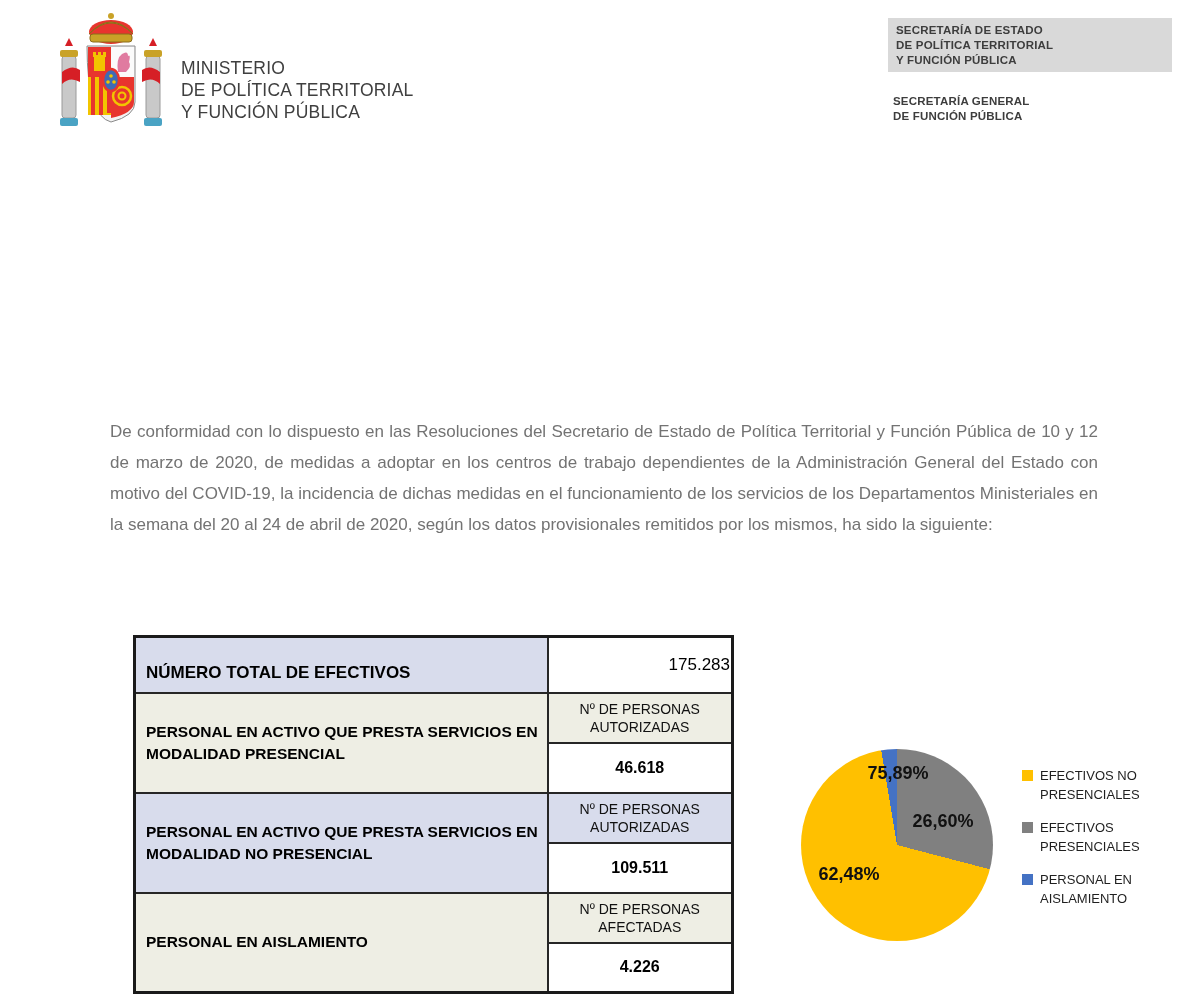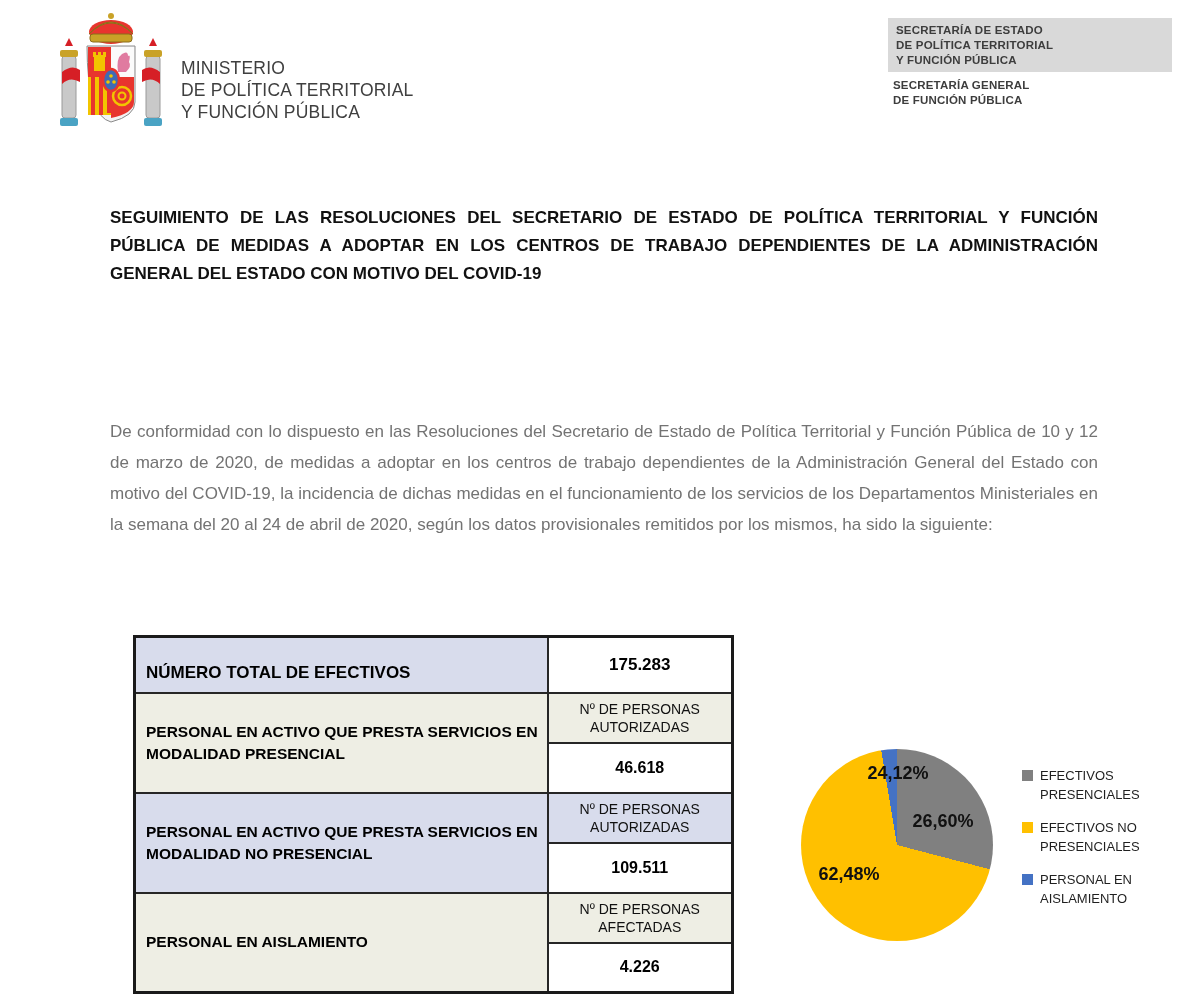--- a/index.html
+++ b/index.html
@@ -7,41 +7,41 @@
     position:relative;width:1200px;height:1007px;background:#ffffff;
     font-family:"Liberation Sans",sans-serif;color:#1a1a1a;overflow:hidden;
   }
   
   .coat{position:absolute;left:60px;top:10px;width:102px;height:124px;}
   .ministry{position:absolute;left:181px;top:57px;font-size:17.5px;line-height:22px;
             color:#3f3f3f;letter-spacing:.2px;}
   .sec-box{position:absolute;left:888px;top:18px;width:284px;height:54px;
            background:#d9d9d9;box-sizing:border-box;padding:5px 8px;
            font-size:11.5px;font-weight:700;line-height:14.8px;color:#3d3d3d;letter-spacing:.2px;}
-  .sec-sub{position:absolute;left:893px;top:78px;font-size:11.5px;font-weight:700;
+  .sec-sub{position:absolute;left:893px;top:94px;font-size:11.5px;font-weight:700;
            line-height:14.8px;color:#3d3d3d;letter-spacing:.2px;}
   
   .doc-title{position:absolute;left:110px;top:204px;width:988px;
              font-size:17px;font-weight:700;line-height:28px;text-align:justify;color:#111;}
   .date-box{position:absolute;left:93px;top:316px;width:1015px;height:36px;
             border:2px solid #000;box-sizing:border-box;
             display:flex;align-items:center;justify-content:center;
             font-size:15.5px;font-weight:700;color:#111;}
   .body-par{position:absolute;left:110px;top:416px;width:988px;
             font-size:17px;line-height:31px;text-align:justify;color:#737373;}
   
   .data-table{position:absolute;left:133px;top:635px;border-collapse:collapse;
               border:3px solid #1a1a1a;table-layout:fixed;}
   .data-table td{border:2px solid #262626;box-sizing:border-box;}
   .col-label{width:413px;}
   .col-value{width:185px;}
   .tint-lav{background:#d8dcec;}
   .tint-beige{background:#eeeee4;}
   .cell-total-label{height:56px;font-size:17px;font-weight:700;padding:16px 6px 0 10px;color:#000;}
-  .cell-total-value{text-align:center;font-size:17px;font-weight:700;background:#fff;color:#000;}
+  .cell-total-value{text-align:right;font-size:17px;font-weight:400;background:#fff;color:#000;}
   .cell-label{font-size:15.5px;font-weight:700;line-height:22px;padding:0 0 0 10px;color:#000;}
   .cell-sub{height:50px;text-align:center;vertical-align:middle;font-size:14px;
             line-height:18px;padding:2px 14px;color:#111;}
   .cell-value{height:50px;text-align:center;vertical-align:middle;font-size:16px;
               font-weight:700;background:#fff;color:#000;}
   
   .pie{position:absolute;left:801px;top:749px;width:192px;height:192px;border-radius:50%;}
   .pie-label{position:absolute;transform:translate(-50%,-50%);font-size:18px;
              font-weight:700;color:#111;white-space:nowrap;}
   .pie-label-0{left:943px;top:821px;}
@@ -119,21 +119,20 @@
   <div class="sec-box">
     <div>SECRETARÍA DE ESTADO</div>
     <div>DE POLÍTICA TERRITORIAL</div>
     <div>Y FUNCIÓN PÚBLICA</div>
   </div>
   <div class="sec-sub">
     <div>SECRETARÍA GENERAL</div>
     <div>DE FUNCIÓN PÚBLICA</div>
   </div>
 
-  <div class="doc-title">SEGUIMIENTO DE LAS RESOLUCIONES DEL SECRETARIO DE ESTADO DE POLÍTICA TERRITORIAL Y FUNCIÓN PÚBLICA DE MEDIDAS A ADOPTAR EN LOS CENTROS DE TRABAJO DEPENDIENTES DE LA ADMINISTRACIÓN GENERAL DEL ESTADO CON MOTIVO DEL COVID-19</div>
 
 
   <div class="body-par">De conformidad con lo dispuesto en las Resoluciones del Secretario de Estado de Política Territorial y Función Pública de 10 y 12 de marzo de 2020, de medidas a adoptar en los centros de trabajo dependientes de la Administración General del Estado con motivo del COVID-19, la incidencia de dichas medidas en el funcionamiento de los servicios de los Departamentos Ministeriales en la semana del 20 al 24 de abril de 2020, según los datos provisionales remitidos por los mismos, ha sido la siguiente:</div>
 
   <table class="data-table">
     <tbody>
         <tr>
       <td class="col-label tint-lav cell-total-label">NÚMERO TOTAL DE EFECTIVOS</td>
       <td class="col-value cell-total-value">175.283</td>
     </tr>
@@ -157,30 +156,30 @@
     </tr>
     <tr>
       <td class="col-value cell-value">4.226</td>
     </tr>
   </tbody>
     </table>
 
   <div class="pie" style="background: conic-gradient(rgb(128, 128, 128) 0deg, rgb(128, 128, 128) 104.667deg, rgb(255, 192, 0) 104.667deg, rgb(255, 192, 0) 350.517deg, rgb(68, 114, 196) 350.517deg, rgb(68, 114, 196) 360deg);"></div>
   <div class="pie-label pie-label-0">26,60%</div>
   <div class="pie-label pie-label-1">62,48%</div>
-  <div class="pie-label pie-label-2">24,12%</div>
+  <div class="pie-label pie-label-2">75,89%</div>
 
   <div class="legend">
     <div class="legend-item">
+      <span class="legend-swatch" style="background: rgb(255, 192, 0);"></span>
+      <span class="legend-text">EFECTIVOS NO PRESENCIALES</span>
+    </div>
+    <div class="legend-item">
       <span class="legend-swatch" style="background: rgb(128, 128, 128);"></span>
       <span class="legend-text">EFECTIVOS PRESENCIALES</span>
-    </div>
-    <div class="legend-item">
-      <span class="legend-swatch" style="background: rgb(255, 192, 0);"></span>
-      <span class="legend-text">EFECTIVOS NO PRESENCIALES</span>
     </div>
     <div class="legend-item">
       <span class="legend-swatch" style="background: rgb(68, 114, 196);"></span>
       <span class="legend-text">PERSONAL EN AISLAMIENTO</span>
     </div>
   </div>
 
 </div>
 
 </body></html>

